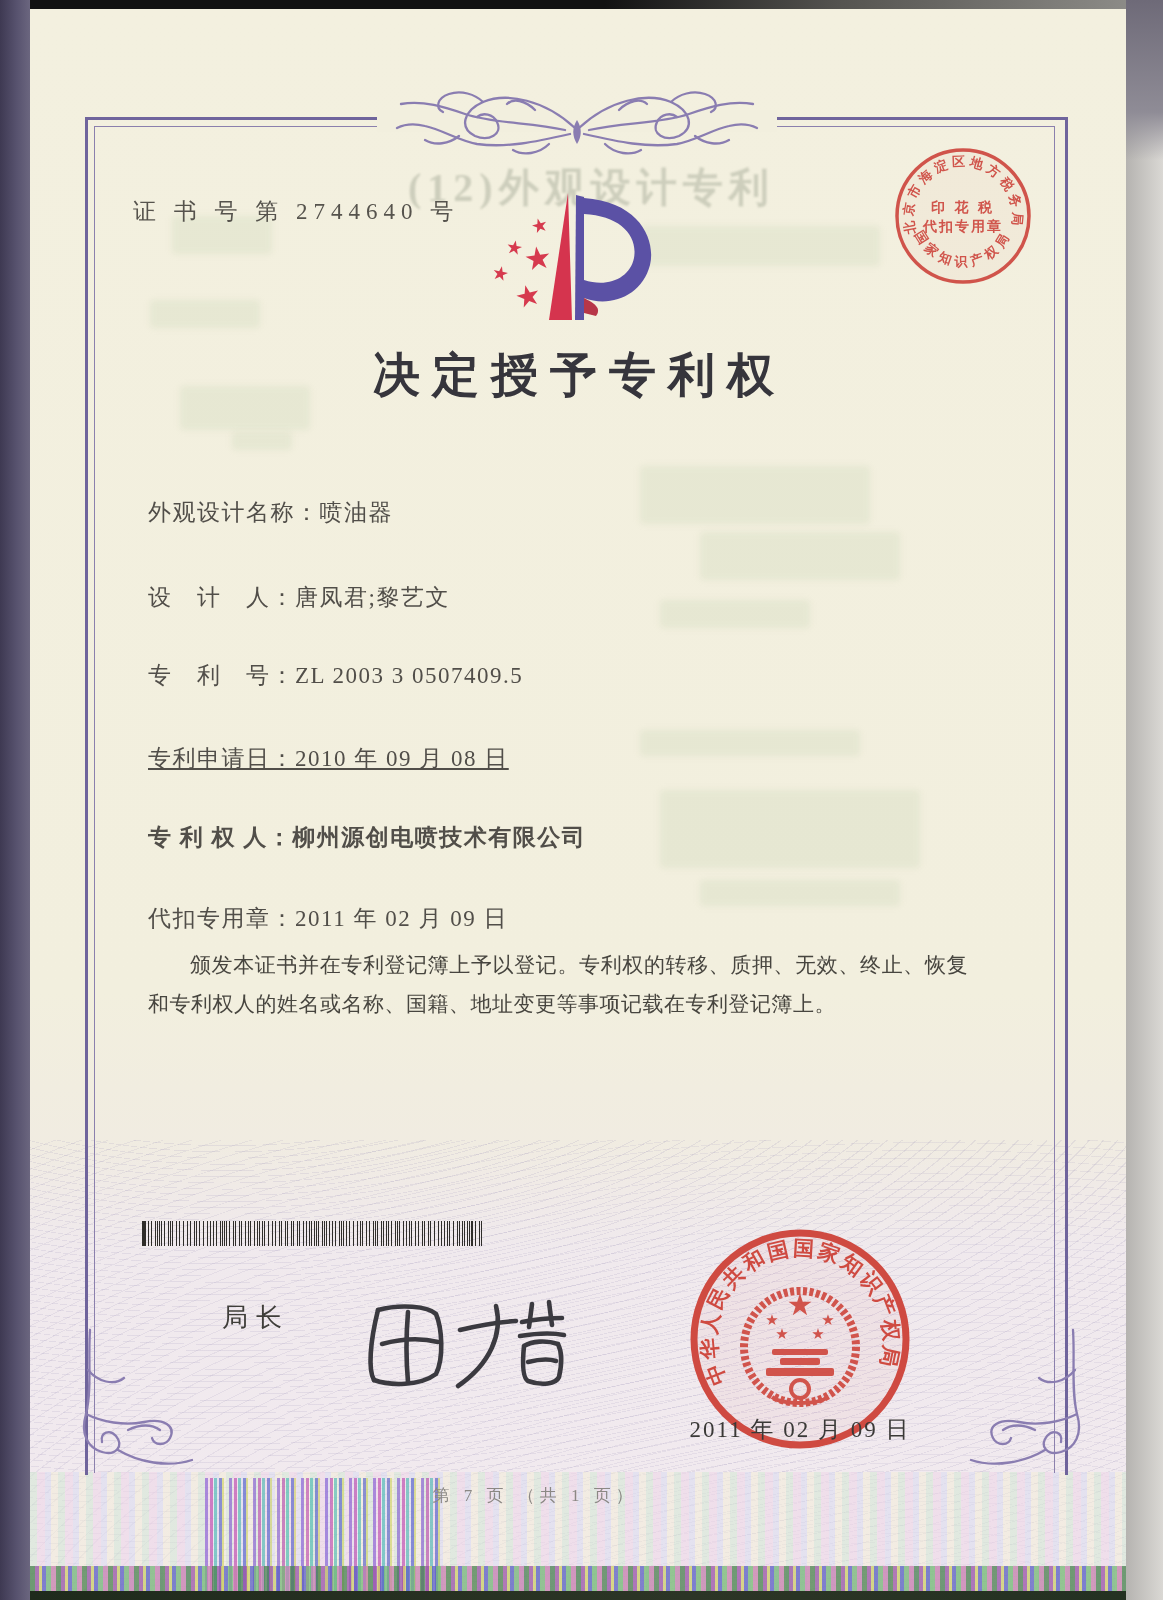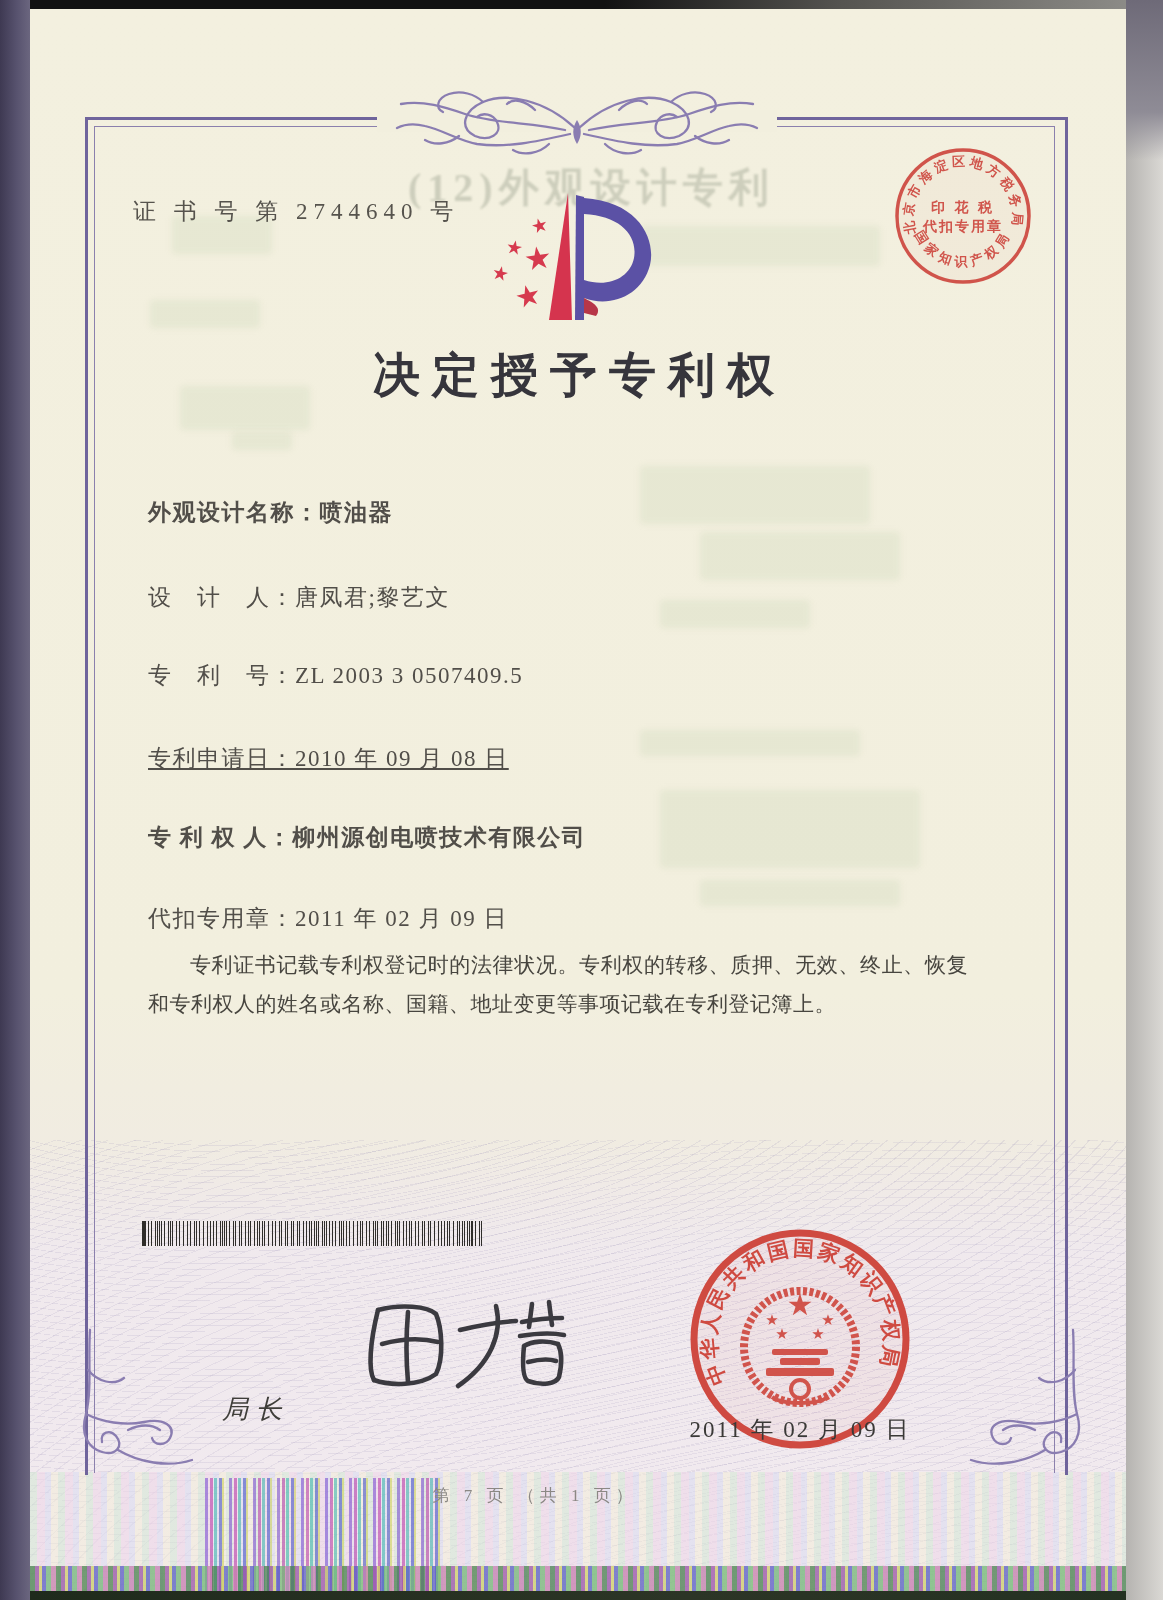--- a/index.html
+++ b/index.html
@@ -50,21 +50,21 @@
     filter:blur(3px);border-radius:4px;}
   
   .cert-no{left:133px;top:196px;z-index:6;font-size:23px;letter-spacing:6px;color:#56534d;}
   .title{left:85px;top:344px;width:977px;z-index:6;text-align:center;
     font-size:47px;font-weight:700;letter-spacing:12px;text-indent:12px;color:#36353c;}
   .field{position:absolute;left:148px;z-index:6;font-size:23px;color:#514e49;letter-spacing:1.5px;}
   .paras{left:148px;top:946px;width:820px;z-index:6;}
   .paras p{margin:0;text-indent:2em;font-size:21px;line-height:39px;letter-spacing:0.5px;
     color:#47453f;text-align:justify;}
   .barcode{left:142px;top:1221px;width:346px;height:25px;z-index:6;overflow:hidden;}
-  .signer-title{left:222px;top:1392px;z-index:6;font-size:26px;letter-spacing:8px;color:#3f3e3a;font-style:italic;}
+  .signer-title{left:222px;top:1300px;z-index:6;font-size:26px;letter-spacing:8px;color:#3f3e3a;}
   .seal-date{left:660px;top:1414px;width:280px;z-index:8;text-align:center;
     font-size:23px;letter-spacing:2px;color:#3a3937;}
   .footer{left:85px;top:1484px;width:900px;z-index:6;text-align:center;
     font-size:17px;letter-spacing:5px;color:#8b8884;}
   .star{position:absolute;z-index:6;color:#d63a4e;font-family:"DejaVu Sans",sans-serif;line-height:1;}
   svg{overflow:visible;}
 </style>
 </head>
 <body>
 
@@ -150,29 +150,29 @@
   </text>
   <text x="78" y="74" text-anchor="middle" fill="#d0544b" font-size="14" letter-spacing="3" font-weight="bold">印 花 税</text>
   <text x="78" y="93" text-anchor="middle" fill="#d0544b" font-size="14" letter-spacing="2" font-weight="bold">代扣专用章</text>
   <text fill="#d0544b" font-size="13" letter-spacing="4.5" font-weight="bold">
     <textPath href="#taxBottomArc">国家知识产权局</textPath>
   </text>
 </svg>
 
 <div class="abs title">决定授予专利权</div>
 
-<div class="field" style="top:497px;font-weight:bold;"><span>外观设计名称：</span><span>喷油器</span></div>
+<div class="field" style="top:497px;"><span>外观设计名称：</span><span>喷油器</span></div>
 <div class="field" style="top:582px;"><span>设　计　人：</span><span>唐凤君;黎艺文</span></div>
 <div class="field" style="top:660px;"><span>专　利　号：</span><span>ZL 2003 3 0507409.5</span></div>
 <div class="field" style="top:743px;text-decoration:underline;"><span>专利申请日：</span><span>2010 年 09 月 08 日</span></div>
 <div class="field" style="top:822px;font-weight:bold;"><span>专 利 权 人：</span><span>柳州源创电喷技术有限公司</span></div>
 <div class="field" style="top:903px;"><span>代扣专用章：</span><span>2011 年 02 月 09 日</span></div>
 
 <div class="abs paras">
-  <p>专利证书记载专利权登记时的法律状况。专利权的转移、质押、无效、终止、恢复和专利权人的姓名或名称、国籍、地址变更等事项记载在专利登记簿上。</p>
+  <p>颁发本证书并在专利登记簿上予以登记。专利权的转移、质押、无效、终止、恢复和专利权人的姓名或名称、国籍、地址变更等事项记载在专利登记簿上。</p>
 </div>
 
 <div class="abs barcode" style="position:absolute;">
     <div style="position: absolute; left: 0px; top: 0px; width: 4px; height: 100%; background: rgb(47, 45, 42);"></div>
     <div style="position: absolute; left: 6px; top: 0px; width: 1px; height: 100%; background: rgb(47, 45, 42);"></div>
     <div style="position: absolute; left: 9px; top: 0px; width: 1px; height: 100%; background: rgb(47, 45, 42);"></div>
     <div style="position: absolute; left: 13px; top: 0px; width: 1px; height: 100%; background: rgb(47, 45, 42);"></div>
     <div style="position: absolute; left: 15px; top: 0px; width: 1px; height: 100%; background: rgb(47, 45, 42);"></div>
     <div style="position: absolute; left: 17px; top: 0px; width: 1px; height: 100%; background: rgb(47, 45, 42);"></div>
     <div style="position: absolute; left: 19px; top: 0px; width: 1px; height: 100%; background: rgb(47, 45, 42);"></div>

